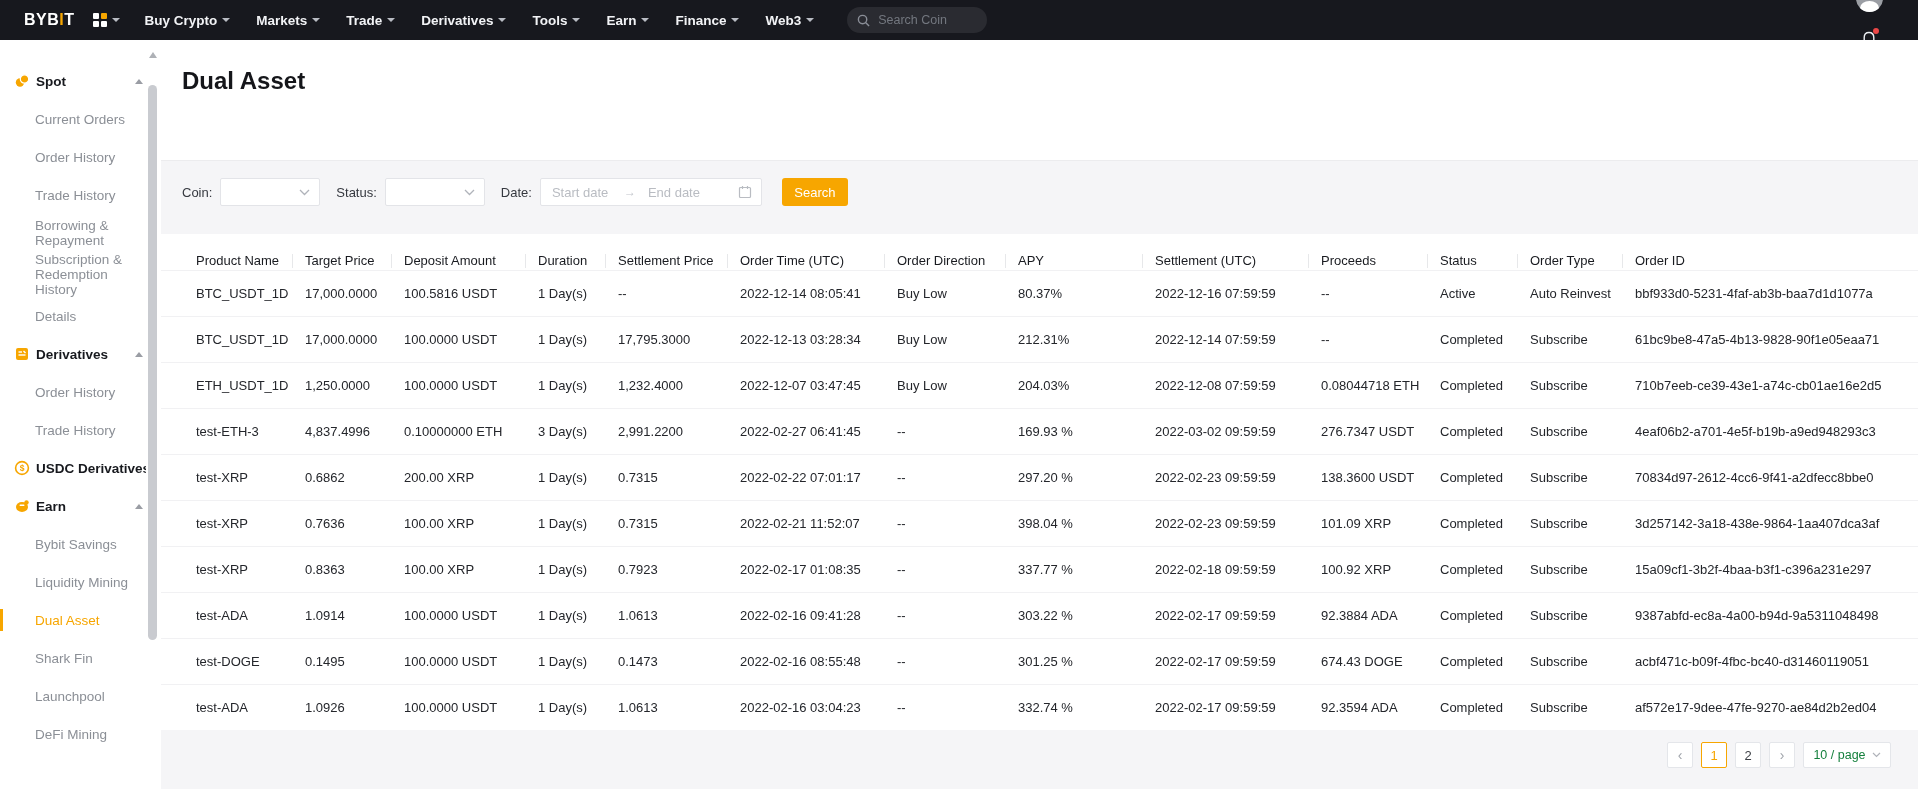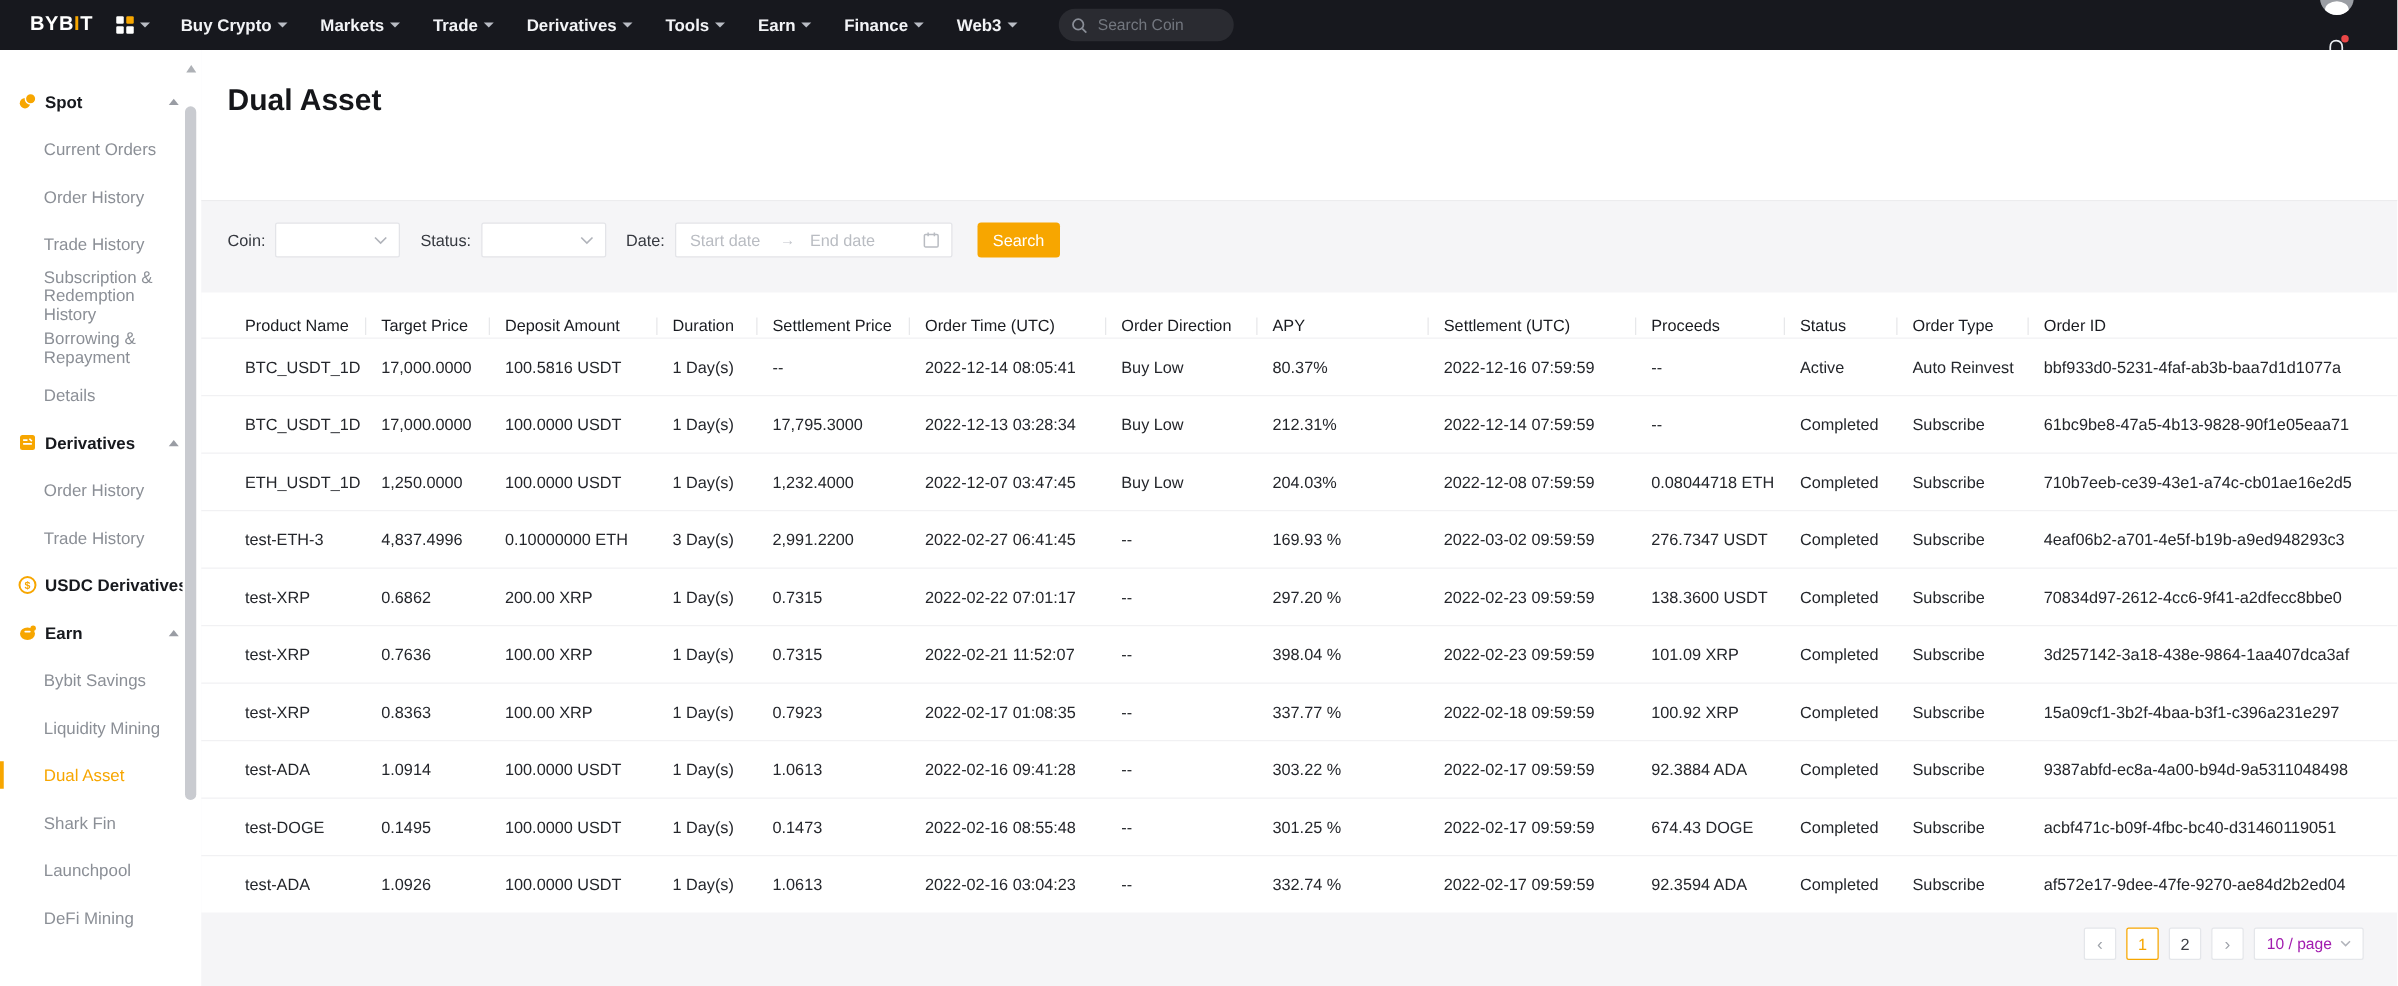--- a/index.html
+++ b/index.html
@@ -65,21 +65,21 @@
   .t-head { height:36px; font-size:13px; color:#191b20; }
   .t-head .hc { position:relative; padding-right:8px; white-space:nowrap;margin-top:16px; }
   .t-head .hc:not(:first-child)::before { content:""; position:absolute; left:-13px; top:1px; width:1px; height:14px; background:#e7e8ea; }
   .t-row { height:46px; font-size:13px; color:#24262b; border-top:1px solid #f1f1f3; }
   .t-row .cell { padding-right:8px; white-space:nowrap; overflow:hidden; }
   
   .pager { display:flex; justify-content:flex-end; align-items:center; gap:8px; margin:12px 27px 0 0; }
   .pg-btn { min-width:26px; height:26px; background:#fff; border:1px solid #e4e6ea; border-radius:2px; display:flex; align-items:center; justify-content:center; font-size:13px; color:#3c3f45; cursor:pointer; }
   .pg-btn.arrow { color:#9fa3aa; font-size:14px; }
   .pg-btn.current { border-color:#f7a600; color:#f7a600; }
-  .page-size { width:88px; height:26px; background:#fff; border:1px solid #e4e6ea; border-radius:2px; display:flex; align-items:center; justify-content:center; gap:6px; font-size:12.5px; color:#a21caf; cursor:pointer; }
+  .page-size { width:88px; height:26px; background:#fff; border:1px solid #e4e6ea; border-radius:2px; display:flex; align-items:center; justify-content:center; gap:6px; font-size:12.5px; color:#15803d; cursor:pointer; }
 </style>
 </head>
 <body>
 
 <div class="topnav">
   <div class="logo"><span>BYB</span><span class="accent">I</span><span>T</span></div>
   <div class="apps">
     <span class="grid-ico">
         <i></i>
         <i class="or"></i>
@@ -181,24 +181,24 @@
     <div class="side-entry item">
       <span>Current Orders</span>
     </div>
     <div class="side-entry item">
       <span>Order History</span>
     </div>
     <div class="side-entry item">
       <span>Trade History</span>
     </div>
     <div class="side-entry item">
+      <span>Borrowing &amp; Repayment</span>
+    </div>
+    <div class="side-entry item">
       <span>Subscription &amp; Redemption History</span>
-    </div>
-    <div class="side-entry item">
-      <span>Borrowing &amp; Repayment</span>
     </div>
     <div class="side-entry item">
       <span>Details</span>
     </div>
     <div class="side-entry header">
       <span class="ico">
         <svg width="16" height="16" viewBox="0 0 16 16">
           <rect x="2" y="2" width="12" height="12" rx="2" fill="#f7a600"></rect>
           <line x1="4.5" y1="6" x2="8" y2="6" stroke="#fff" stroke-width="1.4"></line>
           <line x1="4.5" y1="9" x2="11.5" y2="9" stroke="#fff" stroke-width="1.4"></line>

